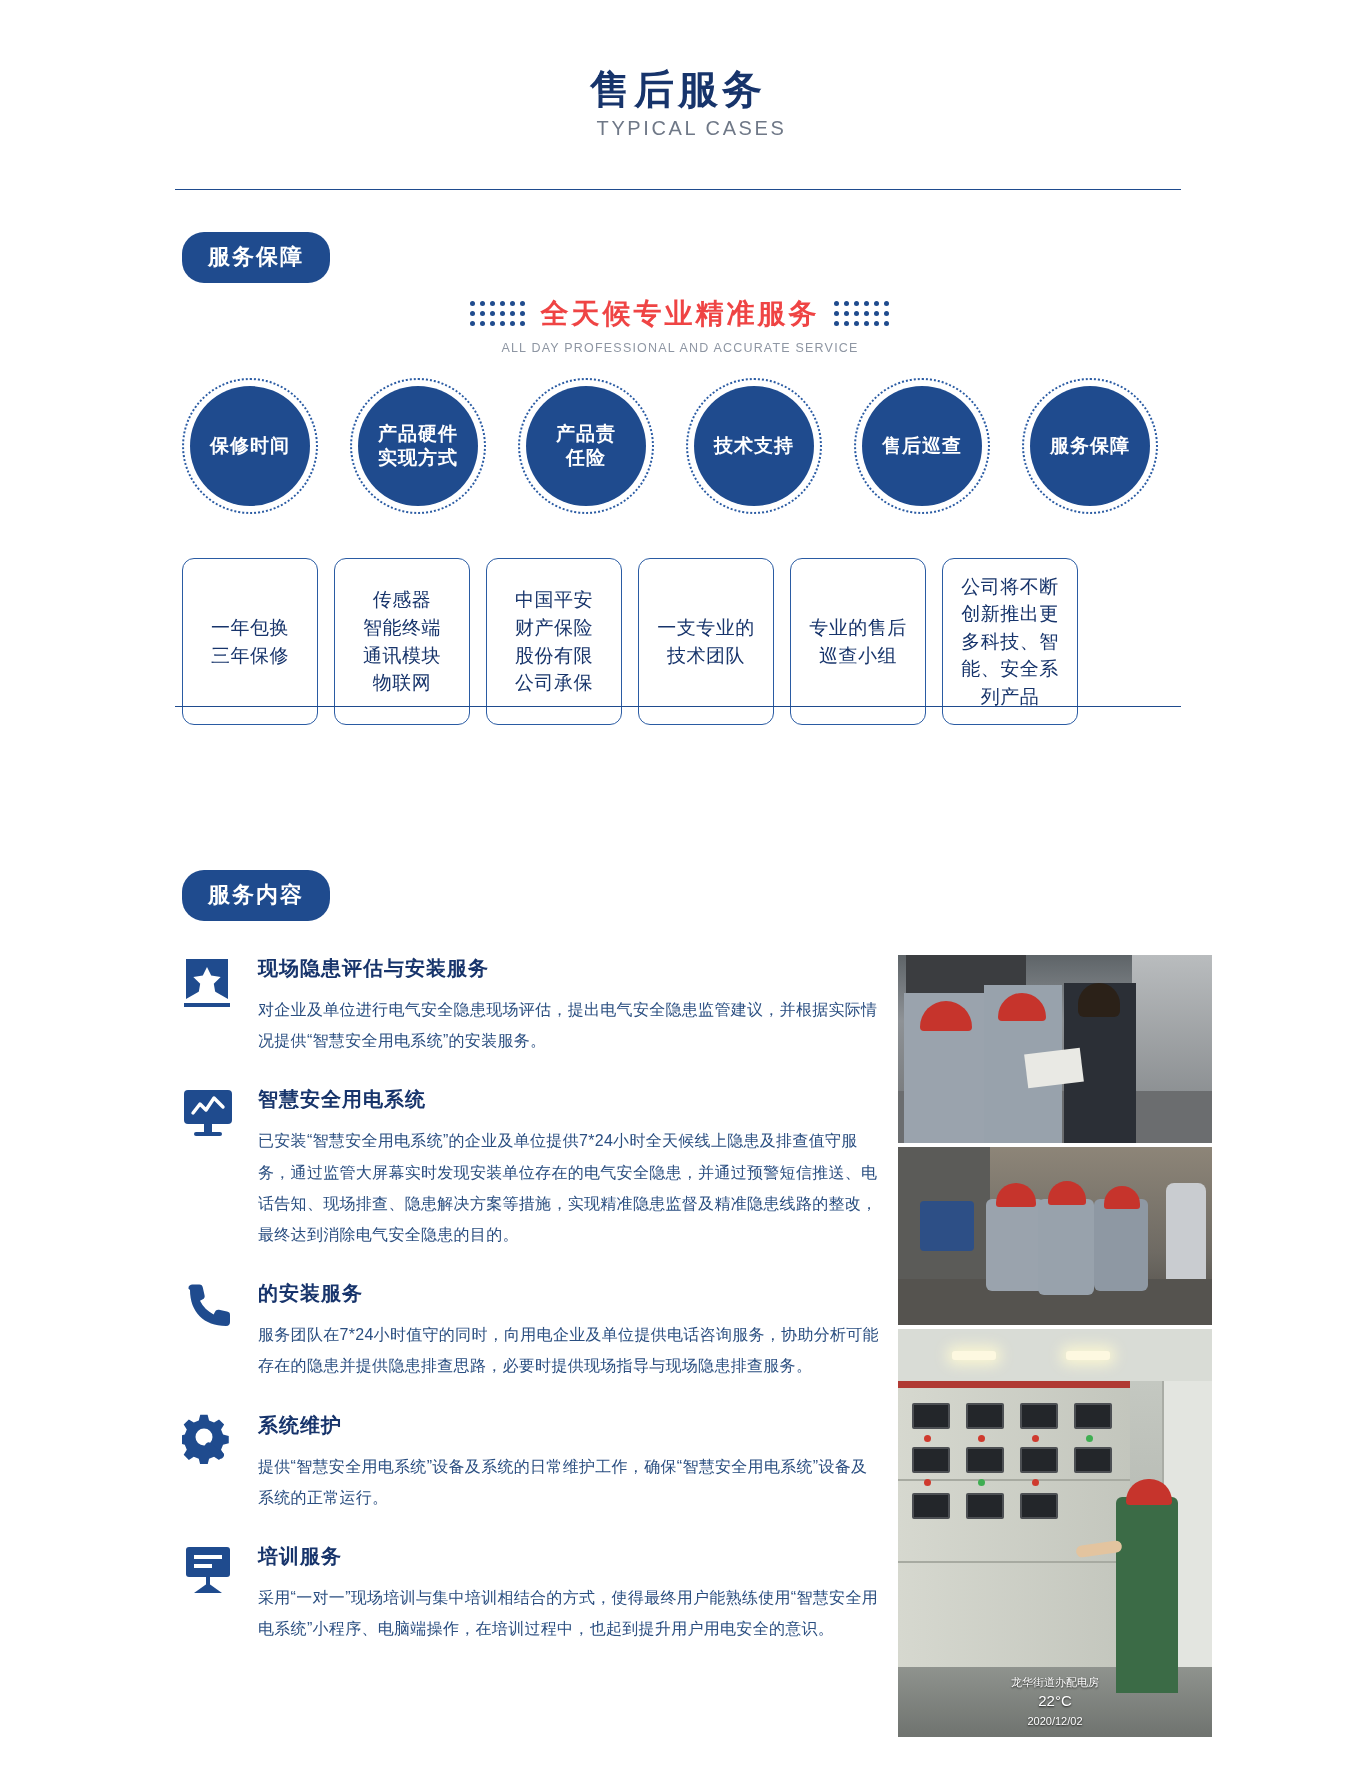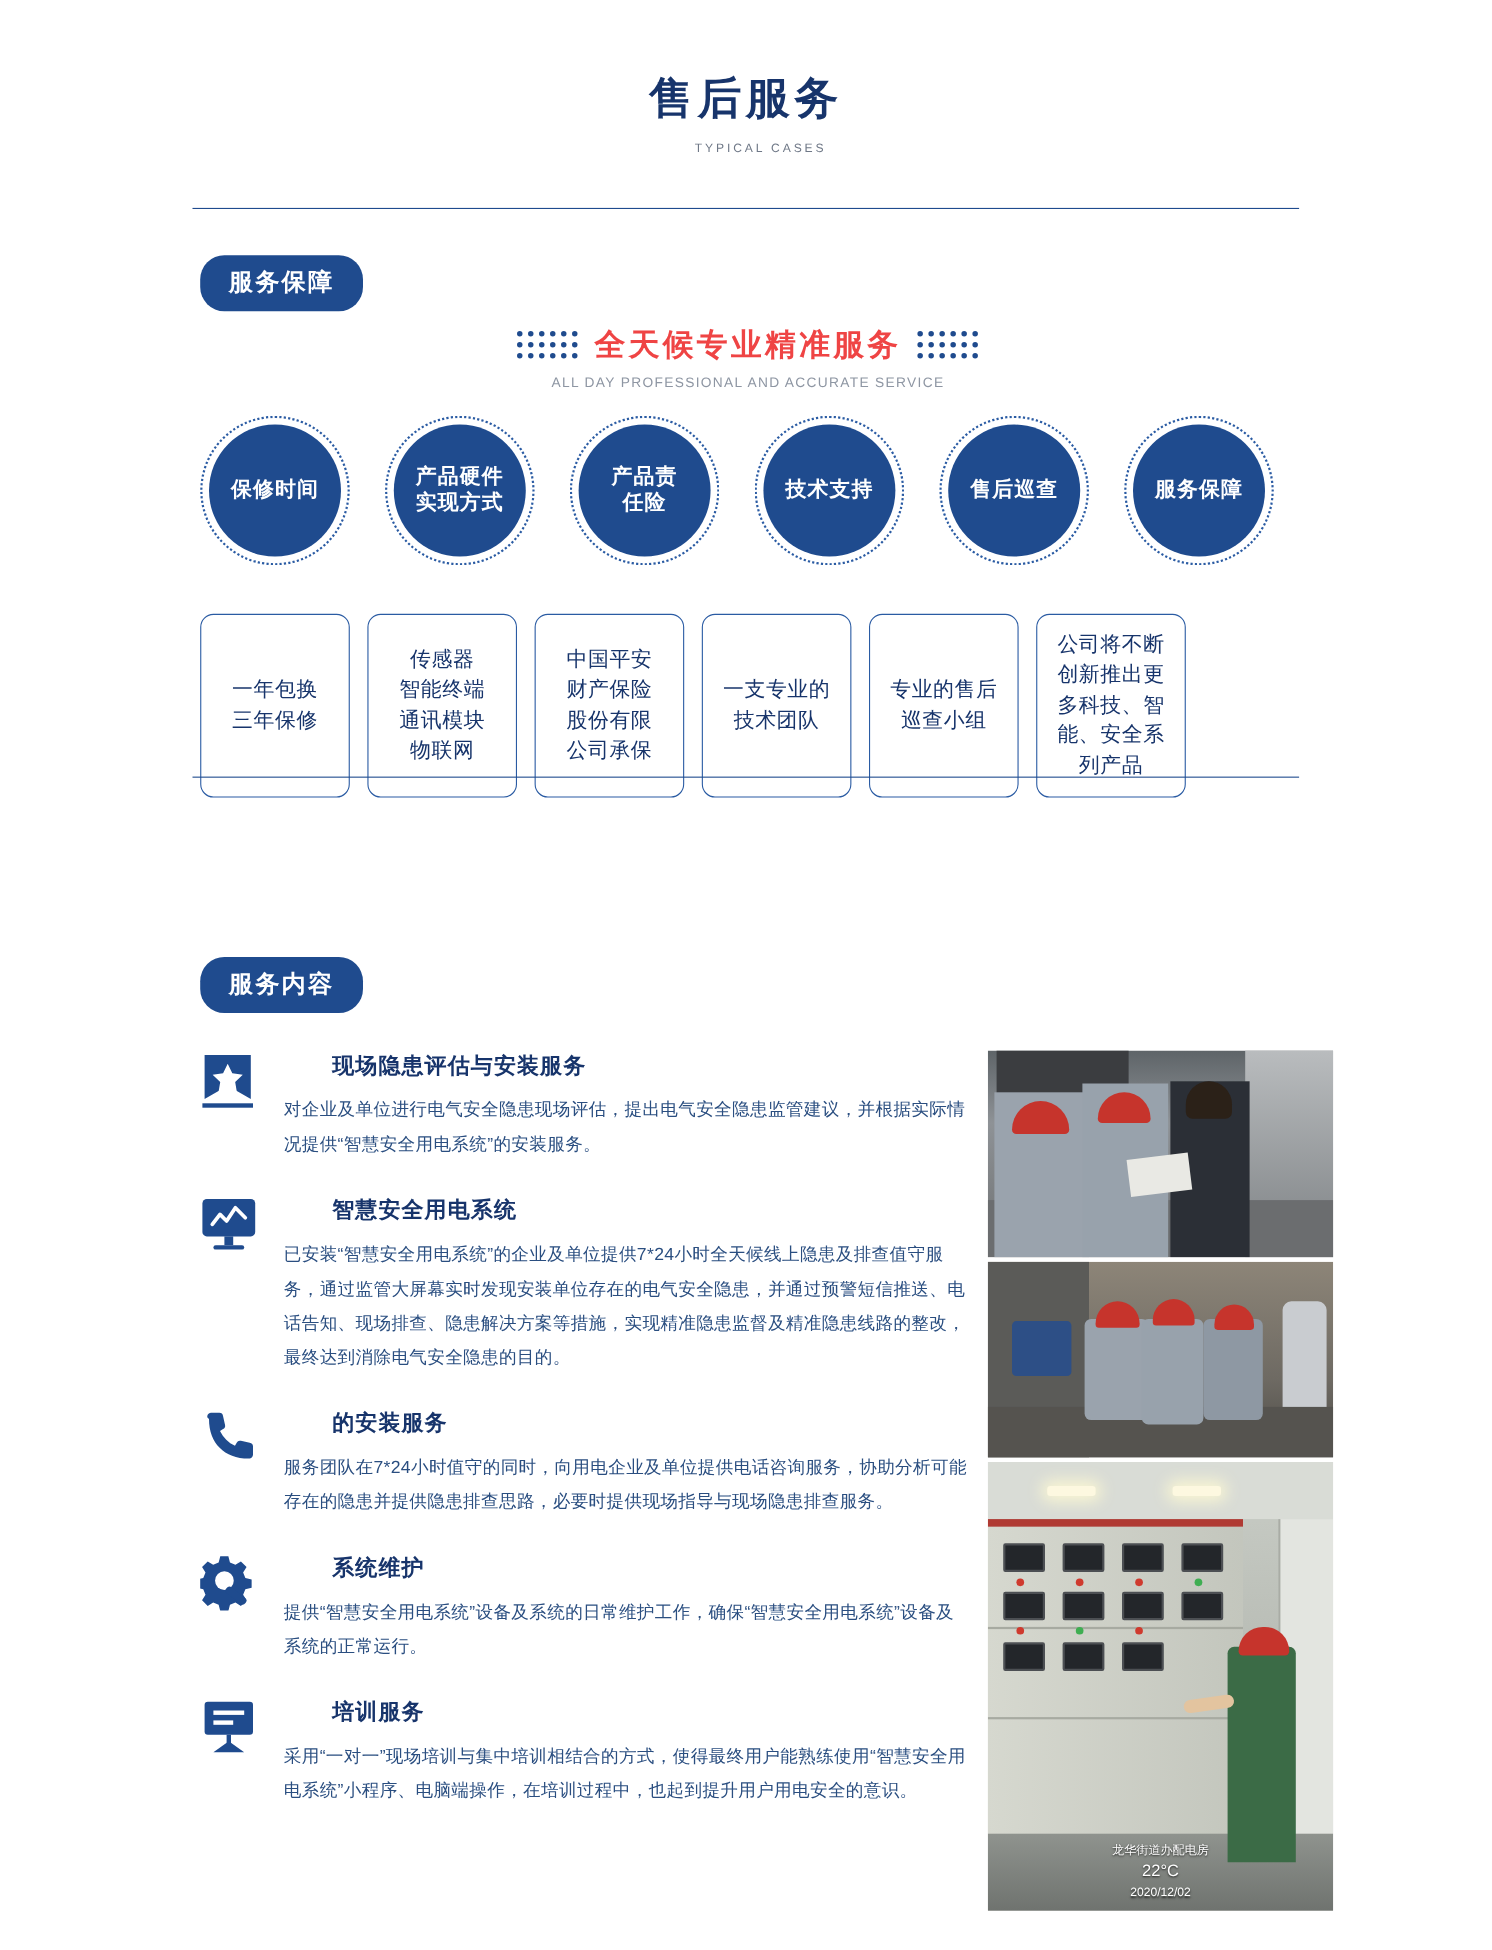--- a/index.html
+++ b/index.html
@@ -16,22 +16,22 @@
   }
   .page { position: relative; width: 1356px; height: 1773px; }
 
   
   .header { text-align: center; padding-top: 62px; }
   .header .title {
     font-size: 40px; font-weight: bold; letter-spacing: 4px;
     color: #17346b;
   }
   .header .subtitle {
-    font-size: 11px; letter-spacing: 2.6px; color: #6f7887;
-    margin-top: 12px; font-weight: normal; padding-left: 27px;
+    font-size: 20px; letter-spacing: 2.6px; color: #6f7887;
+    font-weight: normal; padding-left: 27px;
   }
   .rule {
     position: absolute; left: 175px; width: 1006px; height: 1px;
     background: #1f4b8e;
   }
   .rule.top { top: 189px; }
   .rule.mid { top: 706px; }
 
   
   .tag {
@@ -90,21 +90,20 @@
 
   
   .services { position: absolute; left: 182px; top: 955px; width: 700px; }
   .service { display: flex; gap: 20px; margin-bottom: 30px; }
   .svc-icon { width: 56px; flex: 0 0 56px; padding-top: 2px; }
   .svc-icon svg { display: block; }
   .svc-body { flex: 1 1 auto; }
   .svc-title {
     font-size: 20px; font-weight: bold; color: #17346b; letter-spacing: 1px;
     margin-bottom: 12px;
-    margin-left: 44px;
   }
   .svc-text {
     font-size: 16px; color: #2a4e80; line-height: 1.95; letter-spacing: 0.3px;
   }
 
   
   .photos { position: absolute; left: 898px; top: 955px; width: 283px; }
   .photo { width: 314px; position: relative; overflow: hidden; }
   .photo.p1 { height: 188px; }
   .photo.p2 { height: 178px; margin-top: 4px; }

